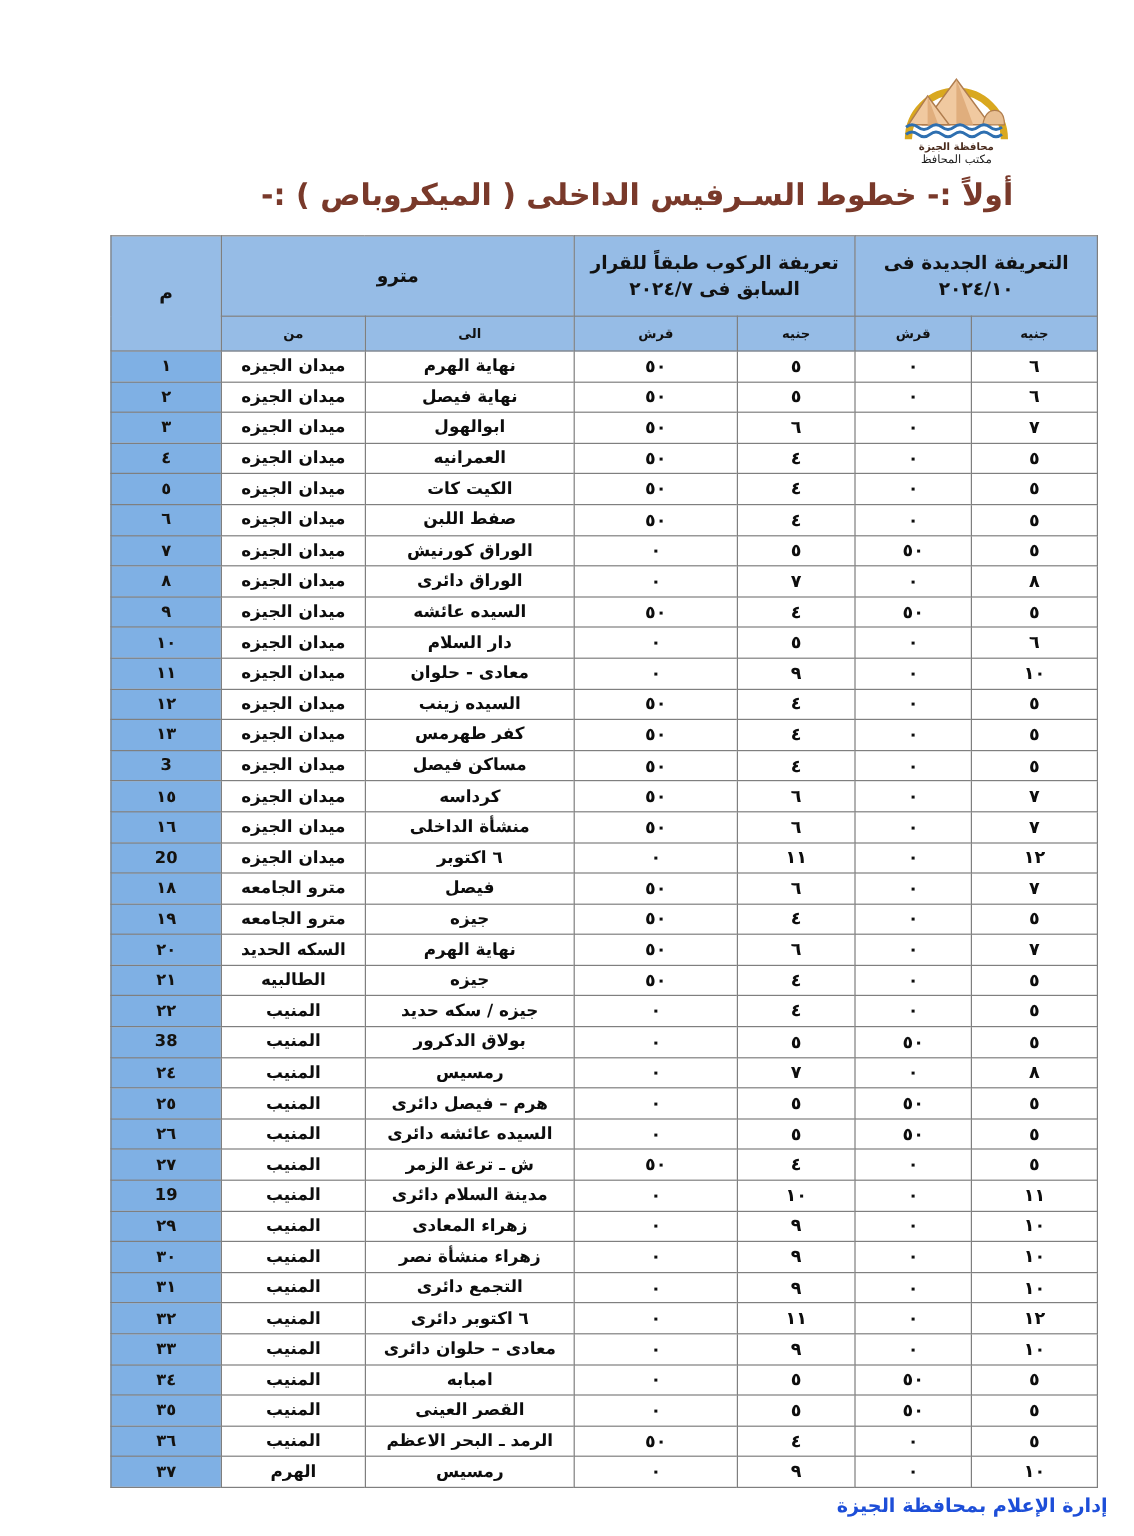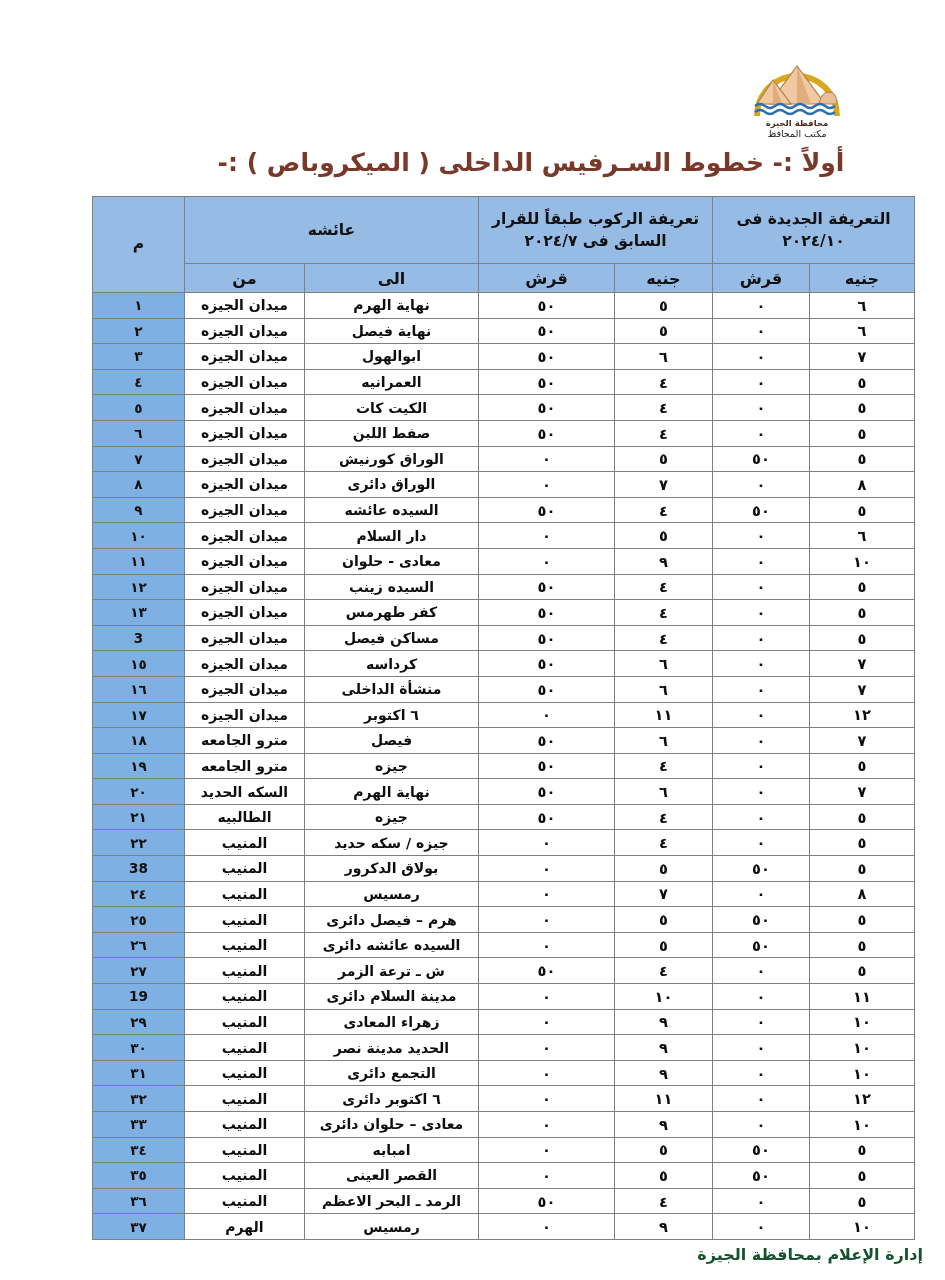--- a/index.html
+++ b/index.html
@@ -92,21 +92,21 @@
     color: #111111;
     font-weight: bold;
   }
   .th-top {
     font-size: 15.5px;
     height: 62px;
     line-height: 1.45;
     padding: 2px 6px;
   }
   .th-sub {
-    font-size: 16px;
+    font-size: 11px;
     height: 26px;
     padding: 1px 2px;
   }
   tbody td {
     background: #ffffff;
     height: 24.6px;
     padding: 0 3px;
     font-size: 14.2px;
     font-weight: bold;
     color: #0d0d0d;
@@ -134,21 +134,21 @@
   col.c-from   { width: 120px; }
   col.c-no     { width: 92px;  }
 
   
   .doc-footer {
     position: absolute;
     bottom: 16px;
     right: 22px;
     font-size: 16px;
     font-weight: bold;
-    color: #14532d;
+    color: #1d4ed8;
     letter-spacing: 0px;
   }
 </style>
 </head>
 <body>
 
 <div class="logo-block">
   <div class="logo-wrap">
     <div class="logo-emblem">
       <svg viewBox="0 0 104 72" width="104" height="72" aria-hidden="true">
@@ -184,21 +184,21 @@
       <col class="c-old-g">
         <col class="c-old-p">
       <col class="c-to">
         <col class="c-from">
         <col class="c-no">
     </colgroup>
     <thead>
       <tr>
         <th class="th-top" colspan="2">التعريفة الجديدة فى ٢٠٢٤/١٠</th>
         <th class="th-top" colspan="2">تعريفة الركوب طبقاً للقرار السابق فى ٢٠٢٤/٧</th>
-        <th class="th-top" colspan="2">عائشه</th>
+        <th class="th-top" colspan="2">مترو</th>
         <th class="th-top" rowspan="2">م</th>
       </tr>
       <tr>
         <th class="th-sub">جنيه</th>
         <th class="th-sub">قرش</th>
         <th class="th-sub">جنيه</th>
         <th class="th-sub">قرش</th>
         <th class="th-sub">الى</th>
         <th class="th-sub">من</th>
       </tr>
@@ -348,21 +348,21 @@
           <td class="route">ميدان الجيزه</td>
           <td class="num-cell">١٦</td>
         </tr>
         <tr>
           <td class="money">١٢</td>
           <td class="money">٠</td>
           <td class="money">١١</td>
           <td class="money">٠</td>
           <td class="route">٦ اكتوبر</td>
           <td class="route">ميدان الجيزه</td>
-          <td class="num-cell">١٧</td>
+          <td class="num-cell">20</td>
         </tr>
         <tr>
           <td class="money">٧</td>
           <td class="money">٠</td>
           <td class="money">٦</td>
           <td class="money">٥٠</td>
           <td class="route">فيصل</td>
           <td class="route">مترو الجامعه</td>
           <td class="num-cell">١٨</td>
         </tr>
@@ -463,21 +463,21 @@
           <td class="money">٠</td>
           <td class="route">زهراء المعادى</td>
           <td class="route">المنيب</td>
           <td class="num-cell">٢٩</td>
         </tr>
         <tr>
           <td class="money">١٠</td>
           <td class="money">٠</td>
           <td class="money">٩</td>
           <td class="money">٠</td>
-          <td class="route">الحديد مدينة نصر</td>
+          <td class="route">زهراء منشأة نصر</td>
           <td class="route">المنيب</td>
           <td class="num-cell">٣٠</td>
         </tr>
         <tr>
           <td class="money">١٠</td>
           <td class="money">٠</td>
           <td class="money">٩</td>
           <td class="money">٠</td>
           <td class="route">التجمع دائرى</td>
           <td class="route">المنيب</td>

